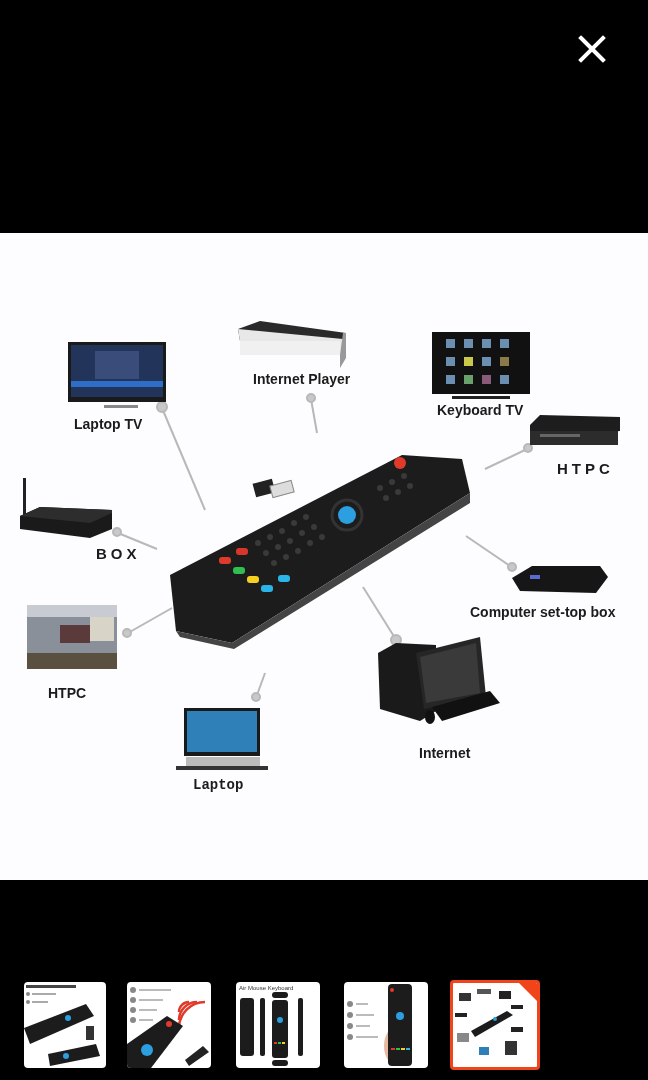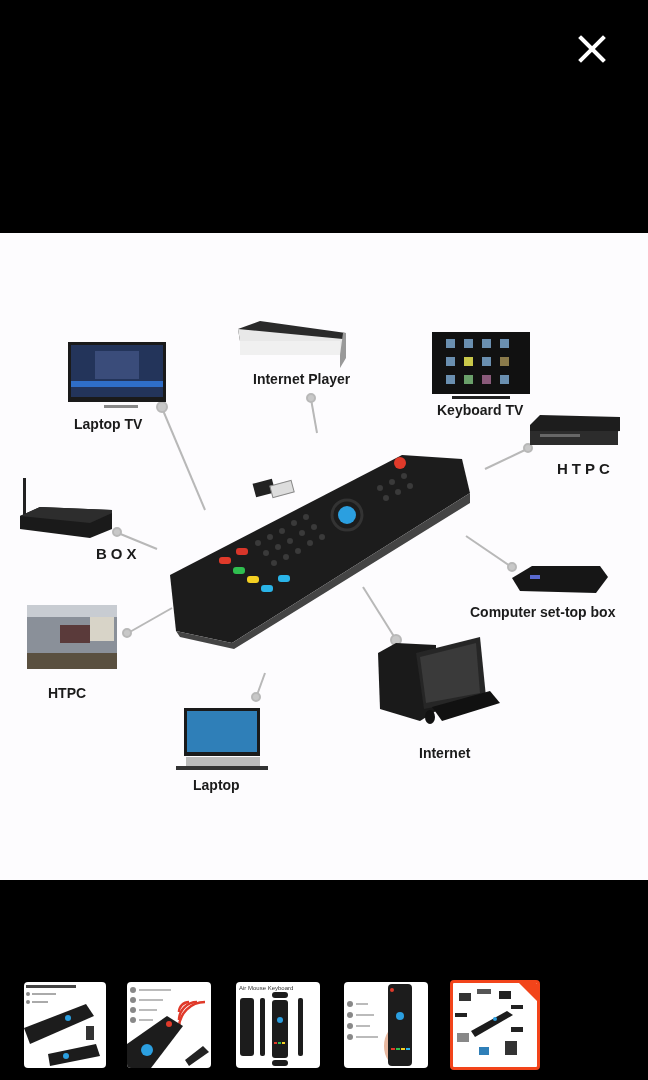--- a/index.html
+++ b/index.html
@@ -185,21 +185,21 @@
   </svg>
 
   <span class="lbl" style="left:74px; top:183px;">Laptop TV</span>
   <span class="lbl" style="left:253px; top:138px;">Internet Player</span>
   <span class="lbl" style="left:437px; top:169px;">Keyboard TV</span>
   <span class="lbl spaced" style="left:557px; top:227px;">HTPC</span>
   <span class="lbl spaced" style="left:51px; top:312px;margin-left:45px;">BOX</span>
   <span class="lbl" style="left:470px; top:371px;">Computer set-top box</span>
   <span class="lbl" style="left:48px; top:452px;">HTPC</span>
   <span class="lbl" style="left:419px; top:512px;">Internet</span>
-  <span class="lbl" style="left:193px; top:544px;">Laptop</span>
+  <span class="lbl" style="left:193px; top:544px;font-family:Liberation Mono, monospace;">Laptop</span>
 </div>
 
 <div class="thumb-strip">
 
   <div class="thumb" style="left:24px; width:82px;">
     <svg width="82" height="86">
       <rect x="2" y="3" width="50" height="3" fill="#444"></rect>
       <circle cx="4" cy="12" r="2" fill="#888"></circle>
         <rect x="8" y="11" width="24" height="2" fill="#aaa"></rect>
       <circle cx="4" cy="20" r="2" fill="#888"></circle>

